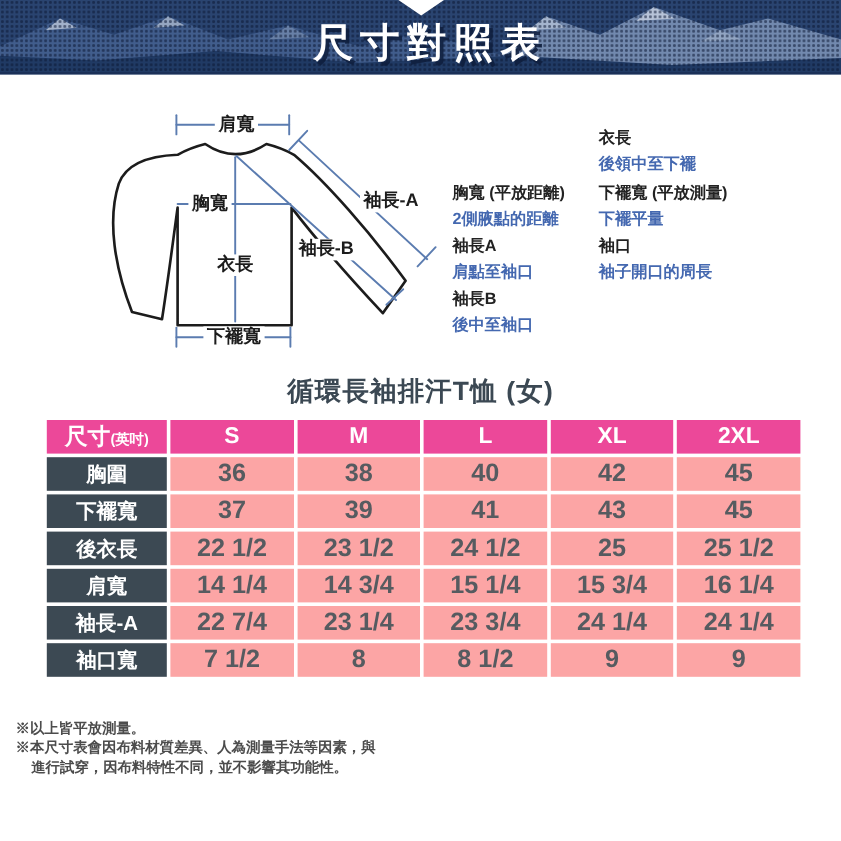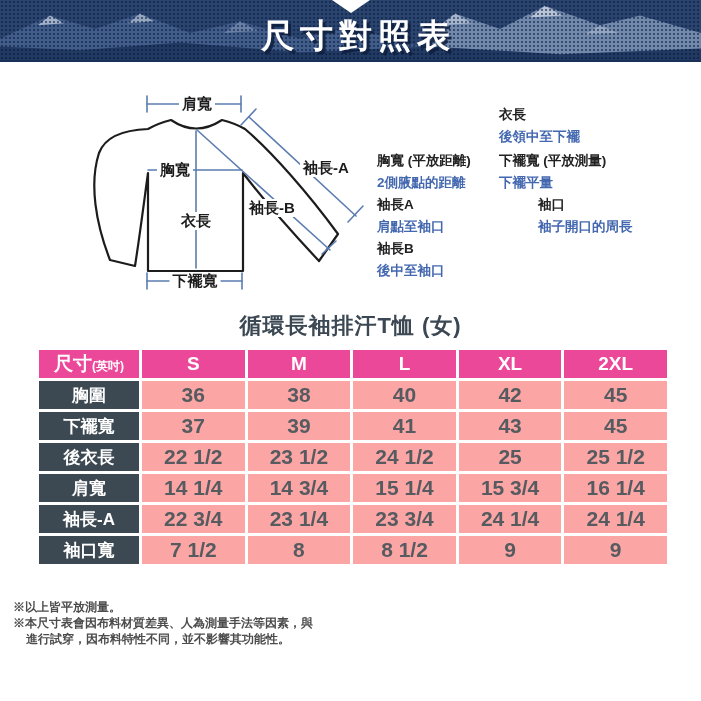--- a/index.html
+++ b/index.html
@@ -127,21 +127,21 @@
     <div class="legend-desc">後中至袖口</div>
   </div>
   <div class="legend-item" style="left:499px; top:106px;">
     <div class="legend-term">衣長</div>
     <div class="legend-desc">後領中至下襬</div>
   </div>
   <div class="legend-item" style="left:499px; top:152px;">
     <div class="legend-term">下襬寬 (平放測量)</div>
     <div class="legend-desc">下襬平量</div>
   </div>
-  <div class="legend-item" style="left:499px; top:196px;margin-left:39px;">
+  <div class="legend-item" style="left:499px; top:196px;">
     <div class="legend-term">袖口</div>
     <div class="legend-desc">袖子開口的周長</div>
   </div>
 
   <div class="product-title">循環長袖排汗T恤 (女)</div>
 
   <table class="size-table">
     <colgroup>
         <col style="width:100px">
         <col>
@@ -190,21 +190,21 @@
       <tr>
         <td class="rowlab">肩寬</td>
         <td class="val">14 1/4</td>
         <td class="val">14 3/4</td>
         <td class="val">15 1/4</td>
         <td class="val">15 3/4</td>
         <td class="val">16 1/4</td>
       </tr>
       <tr>
         <td class="rowlab">袖長-A</td>
-        <td class="val">22 3/4</td>
+        <td class="val">22 7/4</td>
         <td class="val">23 1/4</td>
         <td class="val">23 3/4</td>
         <td class="val">24 1/4</td>
         <td class="val">24 1/4</td>
       </tr>
       <tr>
         <td class="rowlab">袖口寬</td>
         <td class="val">7 1/2</td>
         <td class="val">8</td>
         <td class="val">8 1/2</td>

